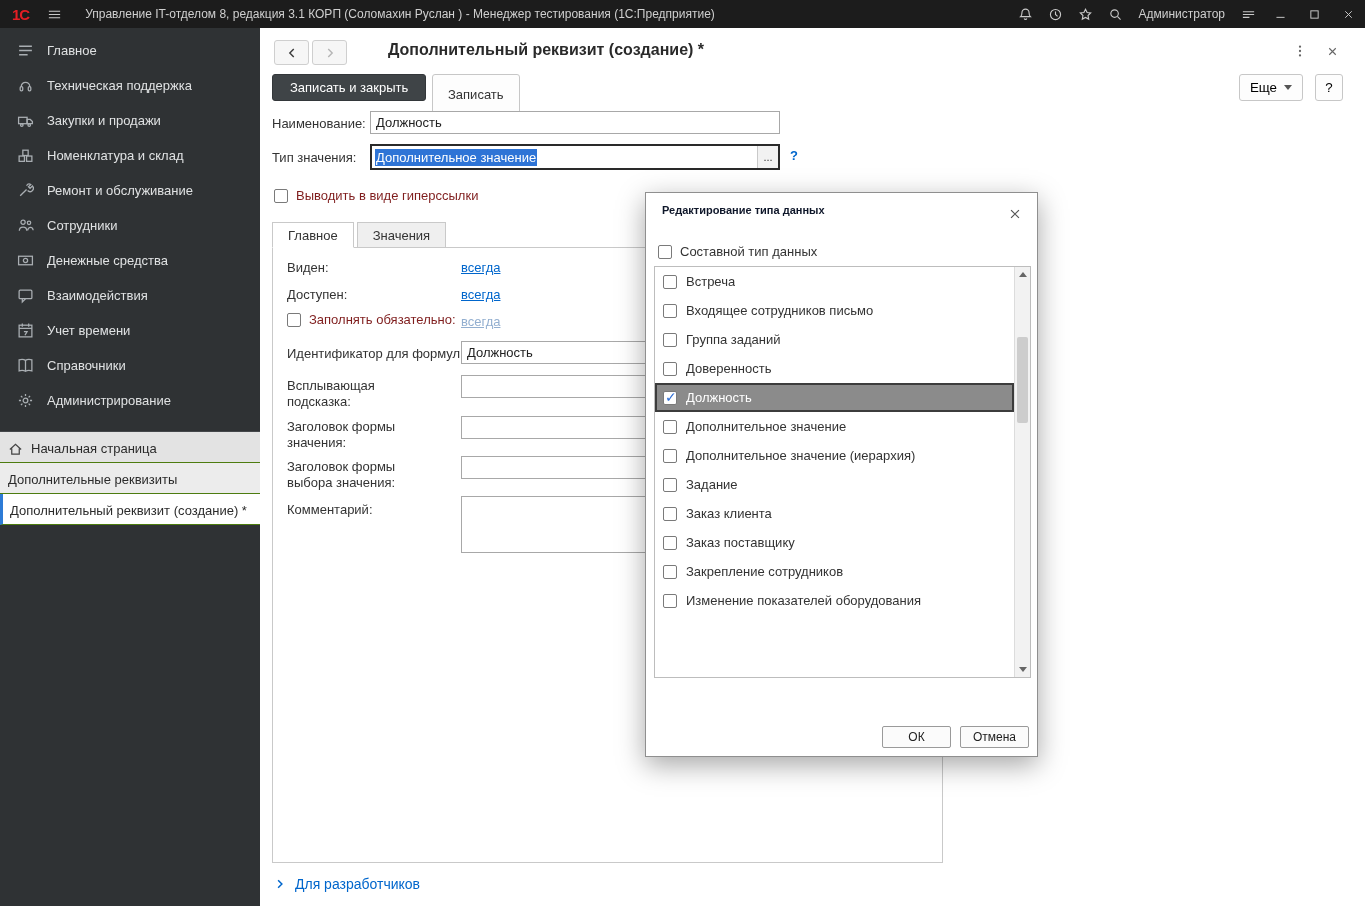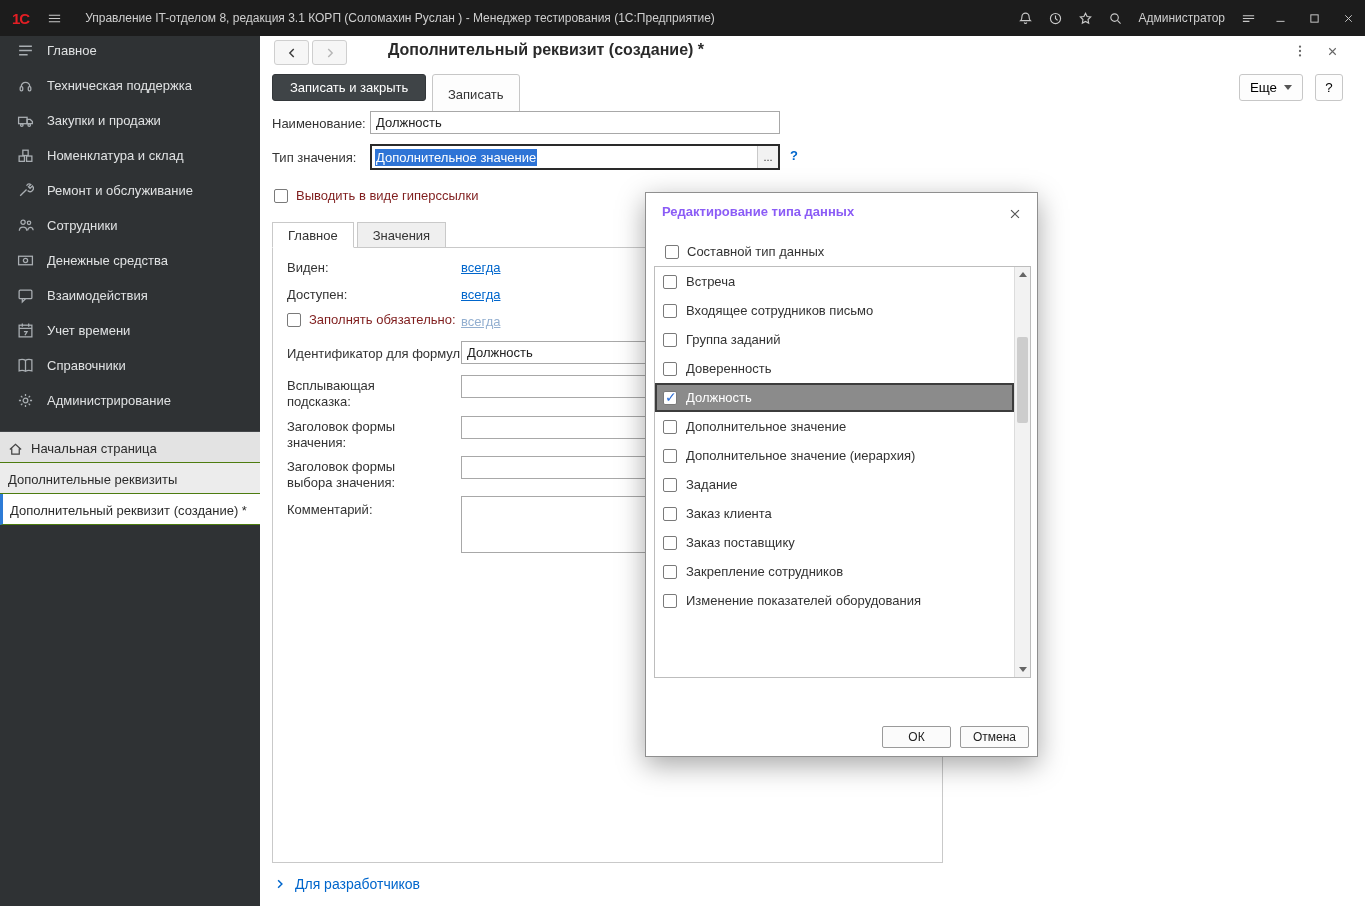--- a/index.html
+++ b/index.html
@@ -1,21 +1,21 @@
 <!DOCTYPE html>
 <html><head>
 <meta charset="utf-8">
 <style>
   *{box-sizing:border-box;margin:0;padding:0}
   html,body{width:1365px;height:906px}
   body{font-family:"Liberation Sans","DejaVu Sans",sans-serif;font-size:13px;color:#333;overflow:hidden;background:#fff}
   .app{position:relative;width:1365px;height:906px;background:#fff;overflow:hidden}
 
   
-  .titlebar{position:absolute;top:0;left:0;right:0;height:36px;background:#1c1c1c;display:flex;align-items:center;color:#d6d6d6;font-size:12px;z-index:40}
+  .titlebar{position:absolute;top:0;left:0;right:0;height:28px;background:#1c1c1c;display:flex;align-items:center;color:#d6d6d6;font-size:12px;z-index:40}
   .tb-logo{color:#e31e24;font-weight:bold;font-size:15px;padding:0 10px 0 12px;letter-spacing:-1px}
   .tb-burger{width:30px;height:28px;display:flex;align-items:center;justify-content:center;cursor:pointer}
   .tb-title{margin-left:16px;white-space:nowrap;overflow:hidden;color:#cfcfcf}
   .tb-right{margin-left:auto;display:flex;align-items:center;height:100%}
   .tb-ico{width:30px;height:28px;display:flex;align-items:center;justify-content:center;cursor:pointer}
   .tb-user{padding:0 8px;color:#cfcfcf;cursor:pointer}
   .tb-win{width:34px;height:28px;display:flex;align-items:center;justify-content:center;cursor:pointer}
   .titlebar svg{stroke:#c9c9c9;fill:none;stroke-width:1.2}
 
   
@@ -70,23 +70,23 @@
   .lnk{position:absolute;left:188px;color:#0066cc;text-decoration:underline;cursor:pointer}
   .lnk.disabled{color:#93afd0}
   .p-inp{position:absolute;left:188px;width:469px}
   .p-ta{position:absolute;left:188px;top:248px;width:469px;height:57px;border:1px solid #a8a8a8;font-family:inherit;font-size:13px;padding:3px 5px;resize:none}
 
   .dev{position:absolute;left:14px;top:848px;color:#0066cc;display:flex;align-items:center;gap:9px;font-size:14px;cursor:pointer}
   .dev svg{stroke:#0066cc;fill:none;stroke-width:2}
 
   
   .dialog{position:absolute;left:645px;top:192px;width:393px;height:565px;background:#fff;border:1px solid #8f8f8f;box-shadow:0 8px 26px rgba(0,0,0,.35);z-index:50}
-  .dlg-title{position:absolute;left:16px;top:11px;font-size:13px;font-weight:bold;color:#8b5cf6}
+  .dlg-title{position:absolute;left:16px;top:11px;font-size:11px;font-weight:bold;color:#0f172a}
   .dlg-close{position:absolute;right:12px;top:11px;width:20px;height:20px;display:flex;align-items:center;justify-content:center;cursor:pointer}
-  .composite-row{position:absolute;left:19px;top:51px;display:flex;align-items:flex-end;gap:8px}
+  .composite-row{position:absolute;left:12px;top:51px;display:flex;align-items:flex-end;gap:8px}
   .type-list{position:absolute;left:8px;top:73px;width:377px;height:412px;border:1px solid #bdbdbd;overflow:hidden;background:#fff}
   .rows{position:absolute;left:0;top:0;right:16px;bottom:0;overflow:hidden}
   .type-row{height:29px;display:flex;align-items:center;gap:9px;padding:0 8px;cursor:pointer}
   .type-row .row-label{white-space:nowrap;overflow:hidden}
   .type-row.selected{background:#8b8b8b;outline:2px solid #3c3c3c;outline-offset:-2px;color:#fff}
   .sb{position:absolute;right:0;top:0;bottom:0;width:16px;background:#f2f2f2;border-left:1px solid #dcdcdc}
   .sb-up,.sb-down{position:absolute;left:0;right:0;height:15px;display:flex;align-items:center;justify-content:center;cursor:pointer}
   .sb-up{top:0}.sb-down{bottom:0}
   .tri-up{width:0;height:0;border-left:4px solid transparent;border-right:4px solid transparent;border-bottom:5px solid #666}
   .tri-down{width:0;height:0;border-left:4px solid transparent;border-right:4px solid transparent;border-top:5px solid #666}

